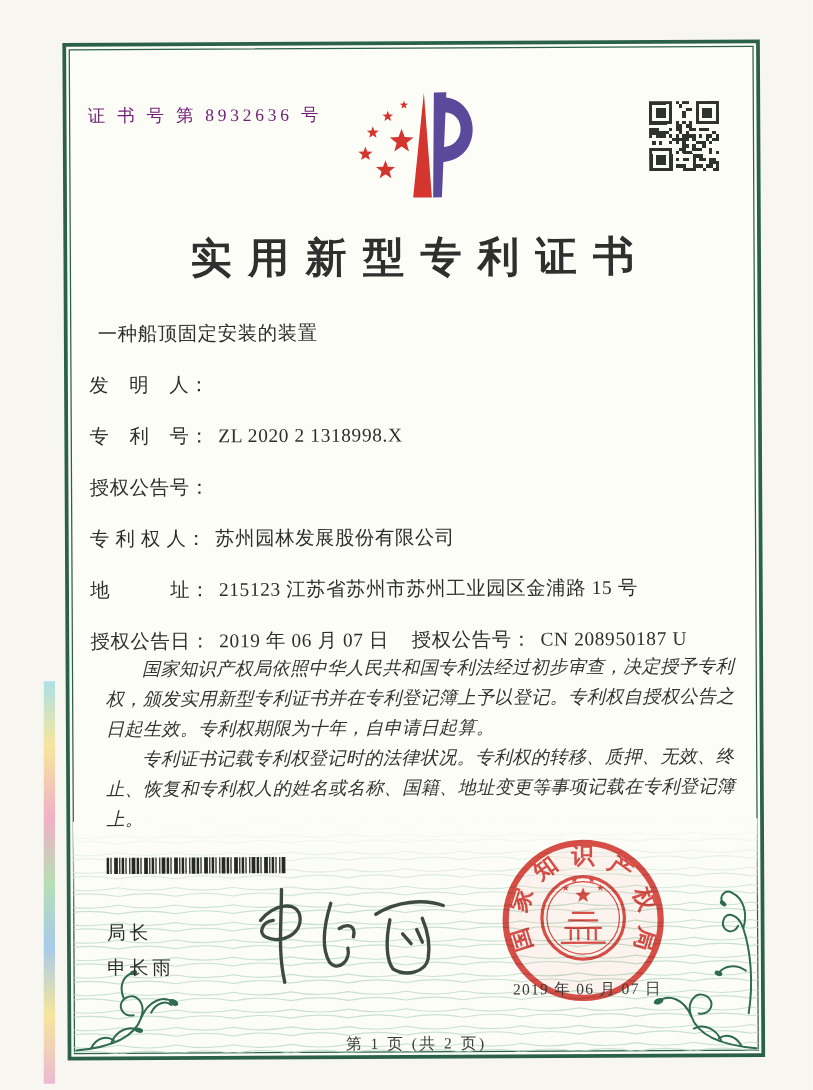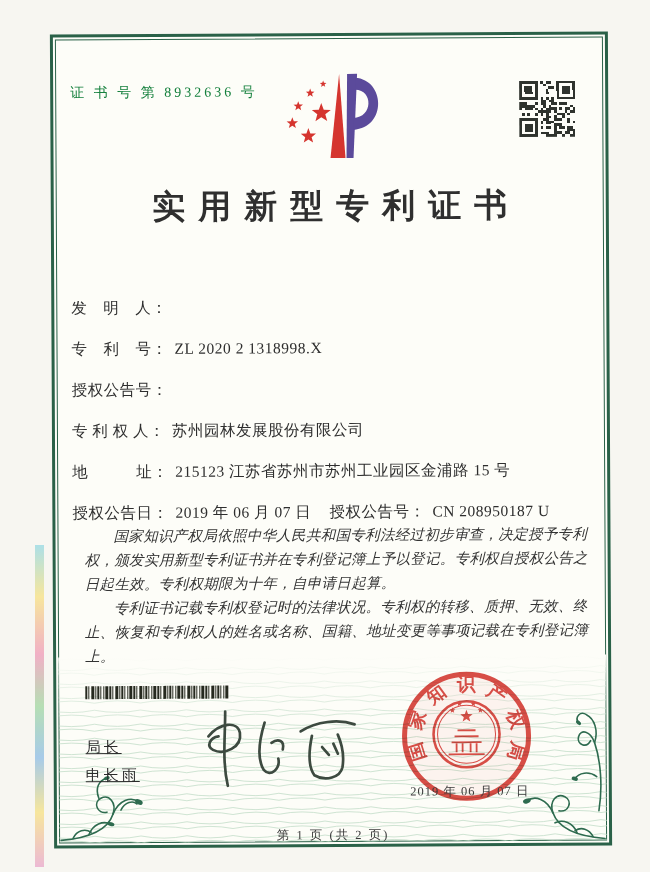--- a/index.html
+++ b/index.html
@@ -8,38 +8,38 @@
        font-family:"Liberation Serif","DejaVu Serif",serif;}
   .holo{position:absolute;left:35px;top:545px;width:9px;height:322px;opacity:.7;filter:blur(.5px);
         background:linear-gradient(#8ed7e3 0%,#f7e07a 16%,#ef93b4 34%,#9bd59b 50%,#86b9e6 66%,#f7e07a 83%,#e8a0c8 100%);}
   .frame{position:absolute;left:52px;top:33px;width:552px;height:808px;
          border:3px solid #2a6148;background:#fdfdf8;transform:rotate(-.3deg);}
   .frame-inner{position:absolute;inset:2px;border:1px solid #2a6148;}
   .content{position:absolute;inset:2px;overflow:hidden;}
   .waves{position:absolute;left:0;right:0;bottom:0;height:186px;}
   .wavefade{position:absolute;left:0;right:0;top:0;height:72px;
             background:linear-gradient(#fdfdf8,rgba(253,253,248,0));}
-  .certnum{position:absolute;left:15px;top:45px;font-size:14px;letter-spacing:3px;color:#15803d;}
+  .certnum{position:absolute;left:15px;top:45px;font-size:14px;letter-spacing:3px;color:#701a75;}
   .logo{position:absolute;left:224px;top:32px;width:108px;height:92px;}
   .qr{position:absolute;left:464px;top:44px;width:56px;height:56px;}
   .title{position:absolute;left:0;right:0;top:146px;text-align:center;
          font-size:33px;font-weight:bold;letter-spacing:13px;text-indent:13px;color:#2f2f2f;}
   .fields{position:absolute;left:15px;top:218px;right:10px;}
   .row{position:relative;height:22px;margin-bottom:19px;font-size:15.5px;
        display:flex;align-items:baseline;letter-spacing:.5px;}
   .row .lab{white-space:pre;}
   .row .val{margin-left:7px;}
   .pair2{position:absolute;left:257px;top:0;display:flex;align-items:baseline;}
   .paras{position:absolute;left:27px;top:485px;width:508px;font-size:14.5px;line-height:24px;
          font-style:italic;letter-spacing:.3px;color:#333;}
   .paras p{margin:0;text-indent:2em;}
   .barcode{position:absolute;left:27px;top:647px;height:13px;display:flex;}
   .barcode div{background:#26291f;height:13px;}
   .signer{position:absolute;left:27px;top:694px;font-size:15px;letter-spacing:3px;color:#2b2b2b;}
-  .signer div{height:28px;line-height:28px;text-decoration:underline;}
+  .signer div{height:28px;line-height:28px;}
   .signature{position:absolute;left:138px;top:664px;width:170px;height:90px;}
   .seal{position:absolute;left:338px;top:629px;width:140px;height:140px;mix-blend-mode:multiply;opacity:.93;}
   .sealdate{position:absolute;left:346px;top:746px;width:130px;text-align:center;
             font-size:12.5px;letter-spacing:1px;color:#3a3a3a;}
   .footer{position:absolute;left:0;right:0;top:789px;text-align:center;
           font-size:12.5px;letter-spacing:2px;color:#3a3a3a;}
   .orn{position:absolute;}
   .ol{left:0;bottom:0;width:100px;height:105px;}
   .or{right:0;bottom:0;width:100px;height:150px;}
   .lstar{fill:#d5352f}
@@ -258,20 +258,21 @@
         <rect x="16" y="2" width="3" height="3" fill="#2f332e"></rect>
         <rect x="0" y="14" width="7" height="7" fill="#2f332e"></rect>
         <rect x="1" y="15" width="5" height="5" fill="#fdfdf8"></rect>
         <rect x="2" y="16" width="3" height="3" fill="#2f332e"></rect>
       </svg>
 
     <div class="title">实用新型专利证书</div>
 
     <div class="fields">
         <div class="row">
+          <span class="val">一种船顶固定安装的装置</span>
         </div>
         <div class="row">
           <span class="lab">发　明　人：</span>
         </div>
         <div class="row">
           <span class="lab">专　利　号：</span>
           <span class="val">ZL 2020 2 1318998.X</span>
         </div>
         <div class="row">
           <span class="lab">授权公告号：</span>

